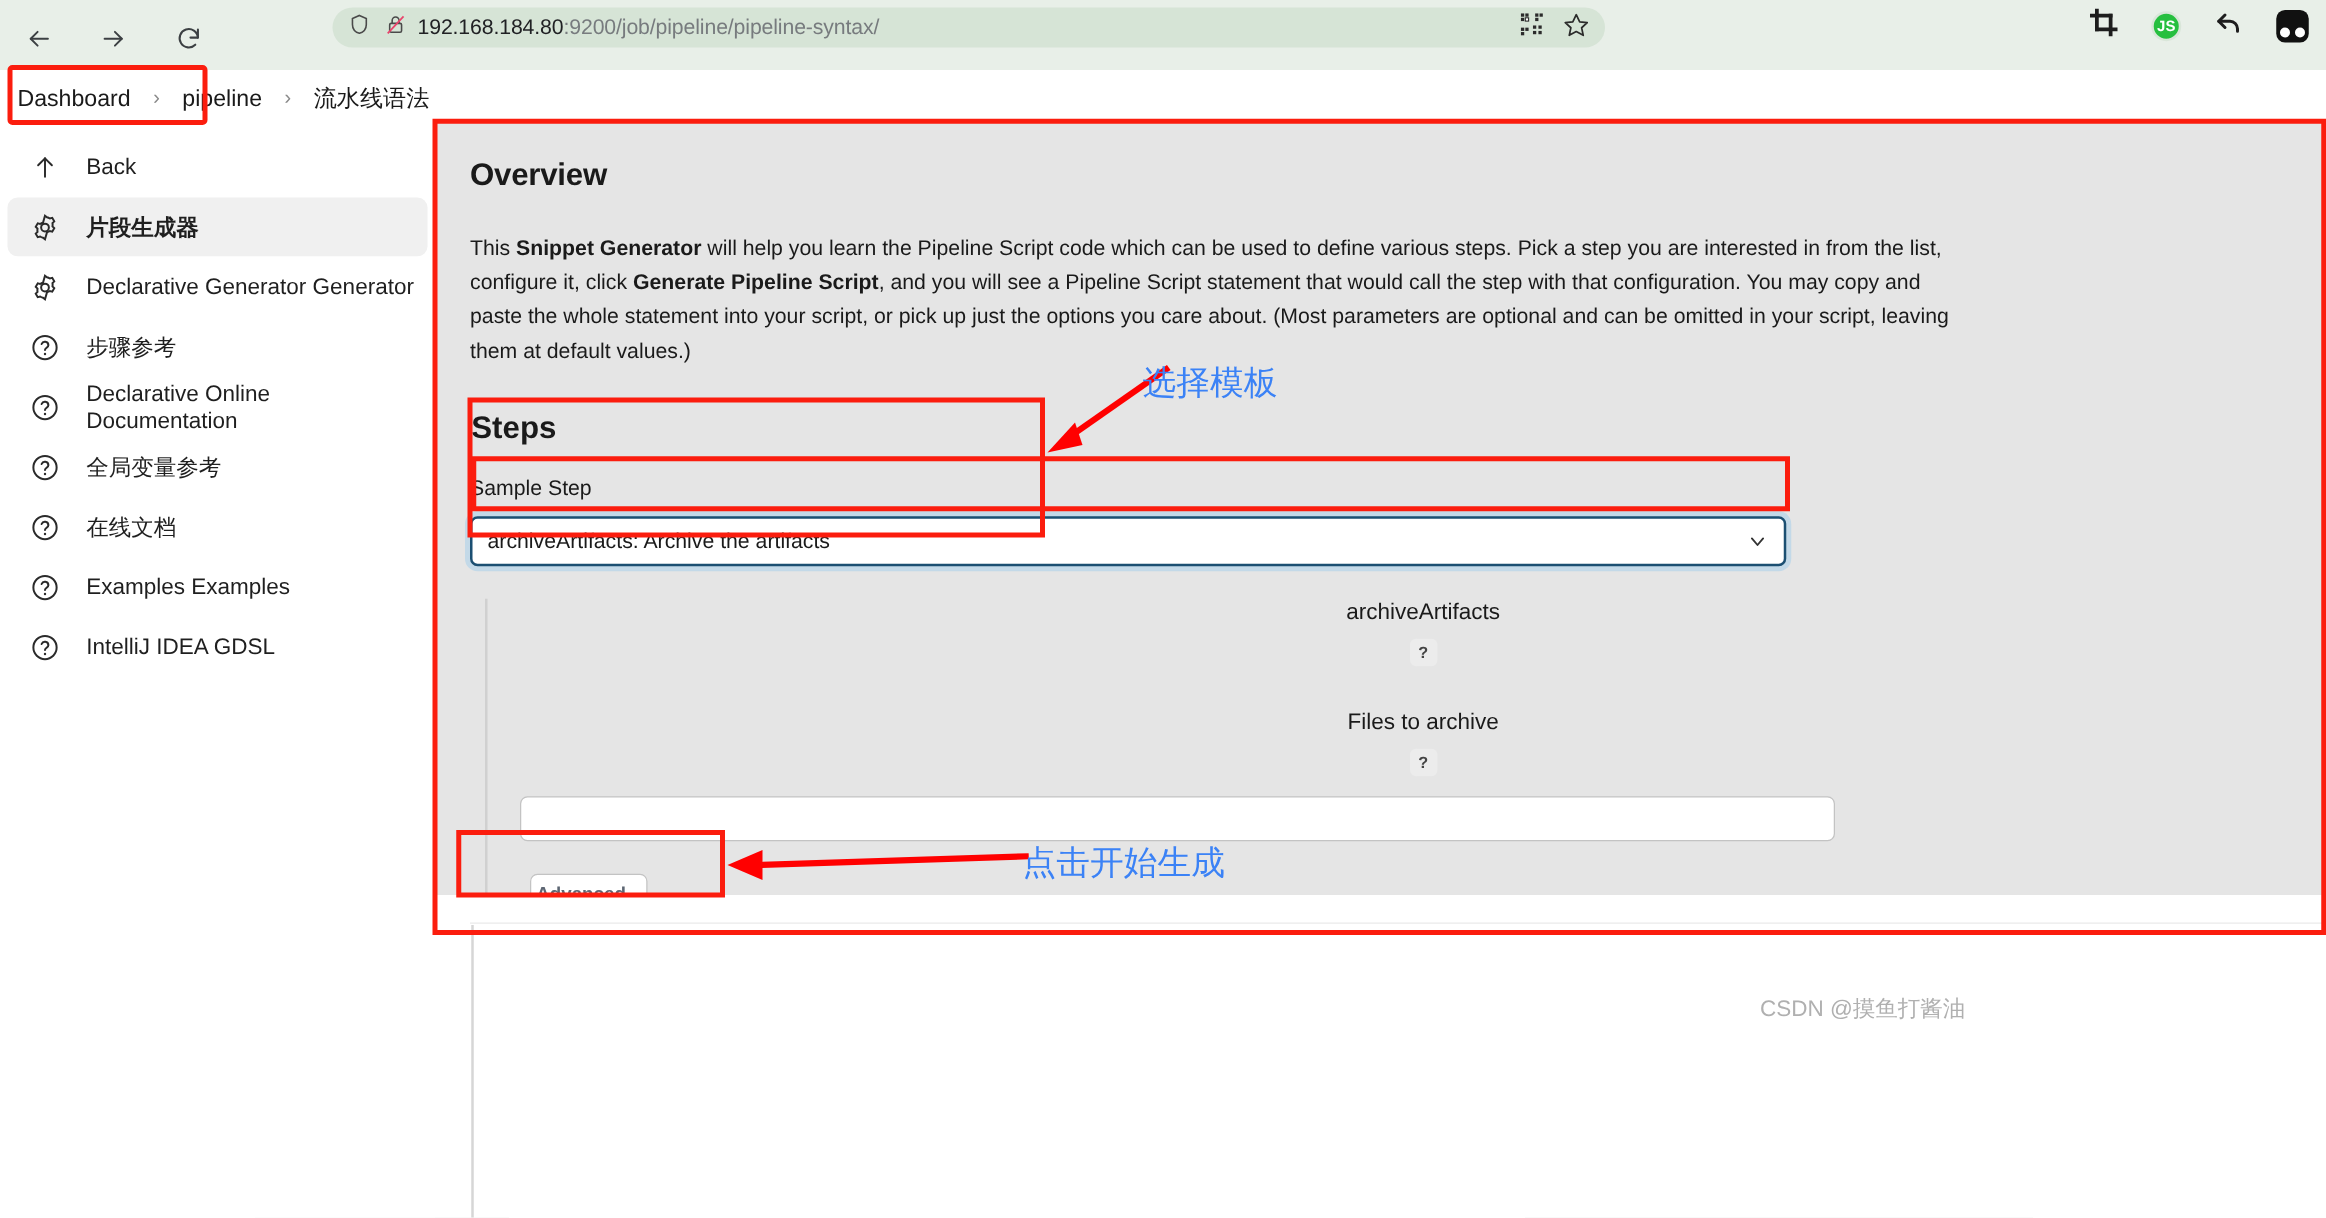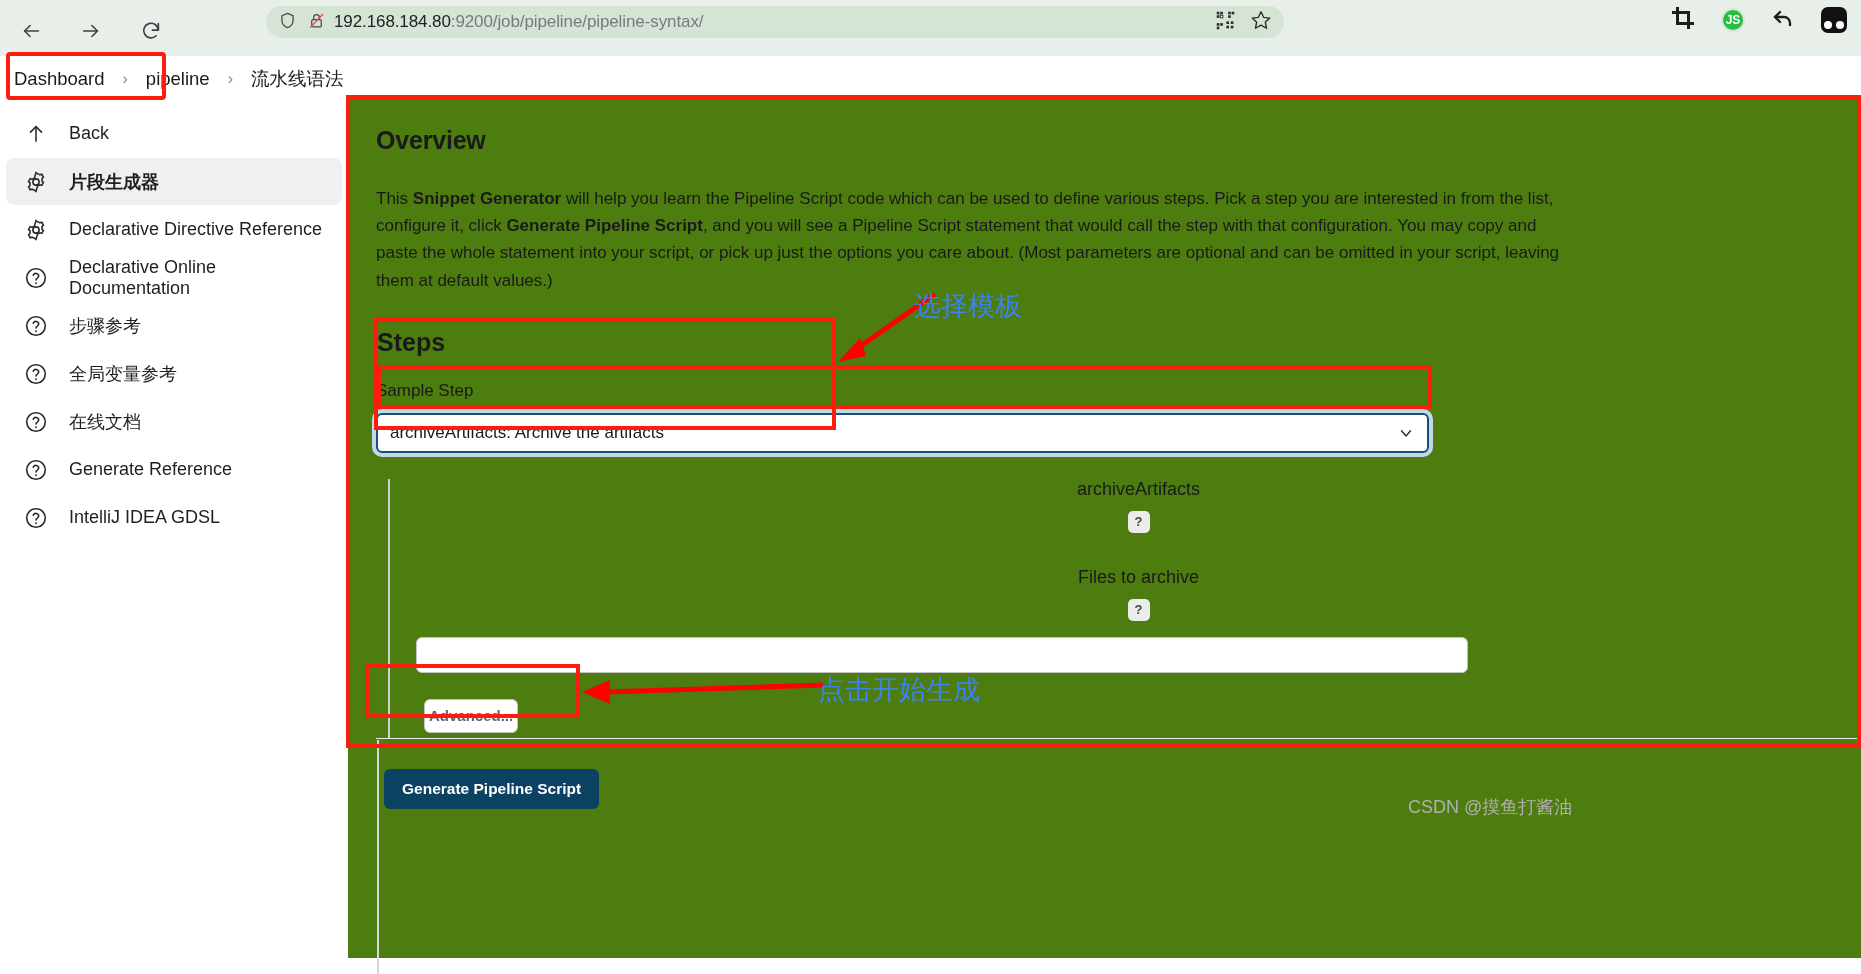--- a/index.html
+++ b/index.html
@@ -100,22 +100,22 @@
   .hl-side {
     position: absolute; left: 6px; top: 52px;
     width: 160px; height: 48px;
     border: 4px solid #fb1d0e; border-radius: 4px;
     pointer-events: none;
   }
 
   
   .main {
     position: absolute; top: 96px; left: 348px;
-    width: 1513px; height: 862px;
-    background: #4d7c0f;
+    width: 1513px; height: 620px;
+    background: #e5e5e5;
     overflow: hidden;
   }
   .content {
     padding: 30px 0 0 28px;
   }
   h2.sec {
     font-size: 25px; font-weight: bold; color: #1a1a1a;
     margin-bottom: 30px; letter-spacing: -0.2px;
   }
   p.para {
@@ -349,21 +349,32 @@
     <span>片段生成器</span>
   </div>
 
   <div class="side-item">
     <span class="side-ico">
       <svg width="24" height="24" viewBox="0 0 24 24" fill="none" stroke="#2b2b2b" stroke-width="1.6">
           <circle cx="12" cy="12" r="3.1"></circle>
           <path d="M12 2.6 l1.6 1.2 a8 8 0 0 1 2.3 1 l1.9-.5 1.6 2.8 -1.4 1.4 a8 8 0 0 1 0 2.6 l1.4 1.4 -1.6 2.8 -1.9-.5 a8 8 0 0 1-2.3 1 L12 21.4 l-1.6-1.2 a8 8 0 0 1-2.3-1 l-1.9 .5 -1.6-2.8 1.4-1.4 a8 8 0 0 1 0-2.6 L4.6 11.5 6.2 8.7 l1.9 .5 a8 8 0 0 1 2.3-1 Z"></path>
         </svg>
     </span>
-    <span>Declarative Directive Reference</span>
+    <span>Declarative Generator Generator</span>
+  </div>
+
+  <div class="side-item">
+    <span class="side-ico">
+      <svg width="24" height="24" viewBox="0 0 24 24" fill="none" stroke="#2b2b2b" stroke-width="1.6">
+          <circle cx="12" cy="12" r="9.3"></circle>
+          <path d="M9.3 9.2 a2.8 2.8 0 0 1 5.4 .9 c0 1.9-2.7 2.2-2.7 3.9" stroke-linecap="round"></path>
+          <circle cx="12" cy="17.2" r="0.95" fill="#2b2b2b" stroke="none"></circle>
+        </svg>
+    </span>
+    <span>步骤参考</span>
   </div>
 
   <div class="side-item">
     <span class="side-ico">
       <svg width="24" height="24" viewBox="0 0 24 24" fill="none" stroke="#2b2b2b" stroke-width="1.6">
           <circle cx="12" cy="12" r="9.3"></circle>
           <path d="M9.3 9.2 a2.8 2.8 0 0 1 5.4 .9 c0 1.9-2.7 2.2-2.7 3.9" stroke-linecap="round"></path>
           <circle cx="12" cy="17.2" r="0.95" fill="#2b2b2b" stroke="none"></circle>
         </svg>
     </span>
@@ -371,31 +382,20 @@
   </div>
 
   <div class="side-item">
     <span class="side-ico">
       <svg width="24" height="24" viewBox="0 0 24 24" fill="none" stroke="#2b2b2b" stroke-width="1.6">
           <circle cx="12" cy="12" r="9.3"></circle>
           <path d="M9.3 9.2 a2.8 2.8 0 0 1 5.4 .9 c0 1.9-2.7 2.2-2.7 3.9" stroke-linecap="round"></path>
           <circle cx="12" cy="17.2" r="0.95" fill="#2b2b2b" stroke="none"></circle>
         </svg>
     </span>
-    <span>步骤参考</span>
-  </div>
-
-  <div class="side-item">
-    <span class="side-ico">
-      <svg width="24" height="24" viewBox="0 0 24 24" fill="none" stroke="#2b2b2b" stroke-width="1.6">
-          <circle cx="12" cy="12" r="9.3"></circle>
-          <path d="M9.3 9.2 a2.8 2.8 0 0 1 5.4 .9 c0 1.9-2.7 2.2-2.7 3.9" stroke-linecap="round"></path>
-          <circle cx="12" cy="17.2" r="0.95" fill="#2b2b2b" stroke="none"></circle>
-        </svg>
-    </span>
     <span>全局变量参考</span>
   </div>
 
   <div class="side-item">
     <span class="side-ico">
       <svg width="24" height="24" viewBox="0 0 24 24" fill="none" stroke="#2b2b2b" stroke-width="1.6">
           <circle cx="12" cy="12" r="9.3"></circle>
           <path d="M9.3 9.2 a2.8 2.8 0 0 1 5.4 .9 c0 1.9-2.7 2.2-2.7 3.9" stroke-linecap="round"></path>
           <circle cx="12" cy="17.2" r="0.95" fill="#2b2b2b" stroke="none"></circle>
         </svg>
@@ -404,21 +404,21 @@
   </div>
 
   <div class="side-item">
     <span class="side-ico">
       <svg width="24" height="24" viewBox="0 0 24 24" fill="none" stroke="#2b2b2b" stroke-width="1.6">
           <circle cx="12" cy="12" r="9.3"></circle>
           <path d="M9.3 9.2 a2.8 2.8 0 0 1 5.4 .9 c0 1.9-2.7 2.2-2.7 3.9" stroke-linecap="round"></path>
           <circle cx="12" cy="17.2" r="0.95" fill="#2b2b2b" stroke="none"></circle>
         </svg>
     </span>
-    <span>Generate Reference</span>
+    <span>Examples Examples</span>
   </div>
 
   <div class="side-item">
     <span class="side-ico">
       <svg width="24" height="24" viewBox="0 0 24 24" fill="none" stroke="#2b2b2b" stroke-width="1.6">
           <circle cx="12" cy="12" r="9.3"></circle>
           <path d="M9.3 9.2 a2.8 2.8 0 0 1 5.4 .9 c0 1.9-2.7 2.2-2.7 3.9" stroke-linecap="round"></path>
           <circle cx="12" cy="17.2" r="0.95" fill="#2b2b2b" stroke="none"></circle>
         </svg>
     </span>

